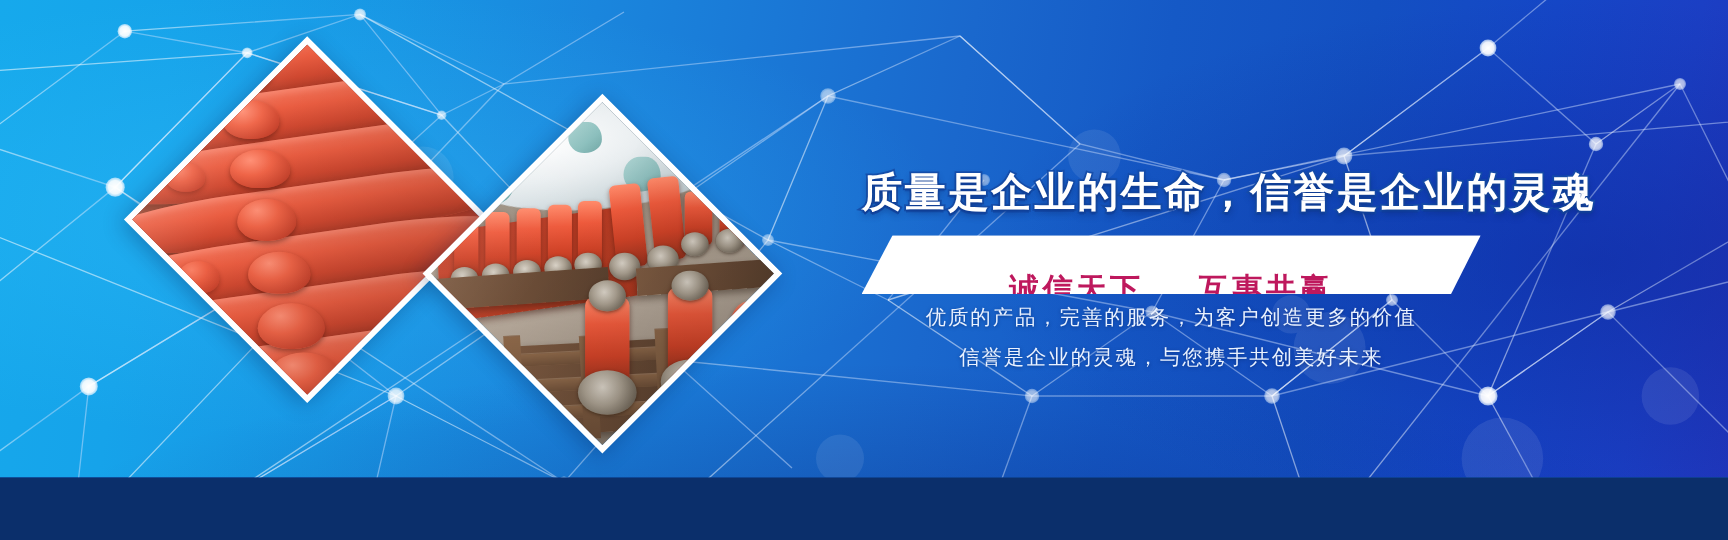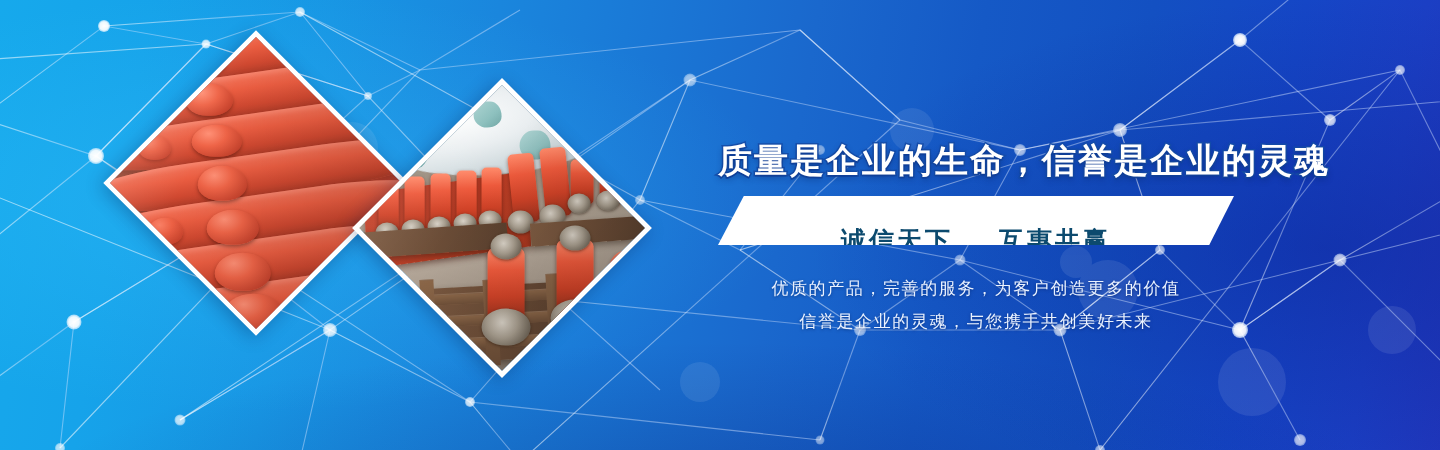--- a/index.html
+++ b/index.html
@@ -5,21 +5,21 @@
   html, body {
     margin: 0;
     padding: 0;
     background: #0b2f6b;
   }
   * { box-sizing: border-box; }
 
   .banner {
     position: relative;
     width: 1440px;
-    height: 450px;
+    height: 398px;
     overflow: hidden;
     font-family: "Liberation Sans", "DejaVu Sans", sans-serif;
     background: #1566d8;
   }
 
   
   .bg-base {
     position: absolute;
     inset: 0;
     background: linear-gradient(100deg,
@@ -194,31 +194,31 @@
     background: #ffffff;
     clip-path: polygon(5.0% 0%, 100% 0%, 95.2% 100%, 0% 100%);
     box-shadow: 0 4px 14px rgba(4,26,84,0.26);
     display: flex;
     align-items: center;
     justify-content: center;
   }
   .ribbon-text {
     font-size: 25px;
     font-weight: 700;
-    color: #0c4a6e;
+    color: #be185d;
     letter-spacing: 3px;
     white-space: nowrap;
     margin-top: 39px;
   }
   .ribbon-text .gap { display: inline-block; width: 26px; }
 
   .sublines {
     position: absolute;
     left: 718px;
-    top: 272px;
+    top: 248px;
     width: 516px;
     text-align: center;
     color: #eaf2ff;
   }
   .subline {
     font-size: 17px;
     letter-spacing: 1.6px;
     line-height: 33px;
     white-space: nowrap;
     text-shadow: 0 1px 3px rgba(6,30,90,0.55);

